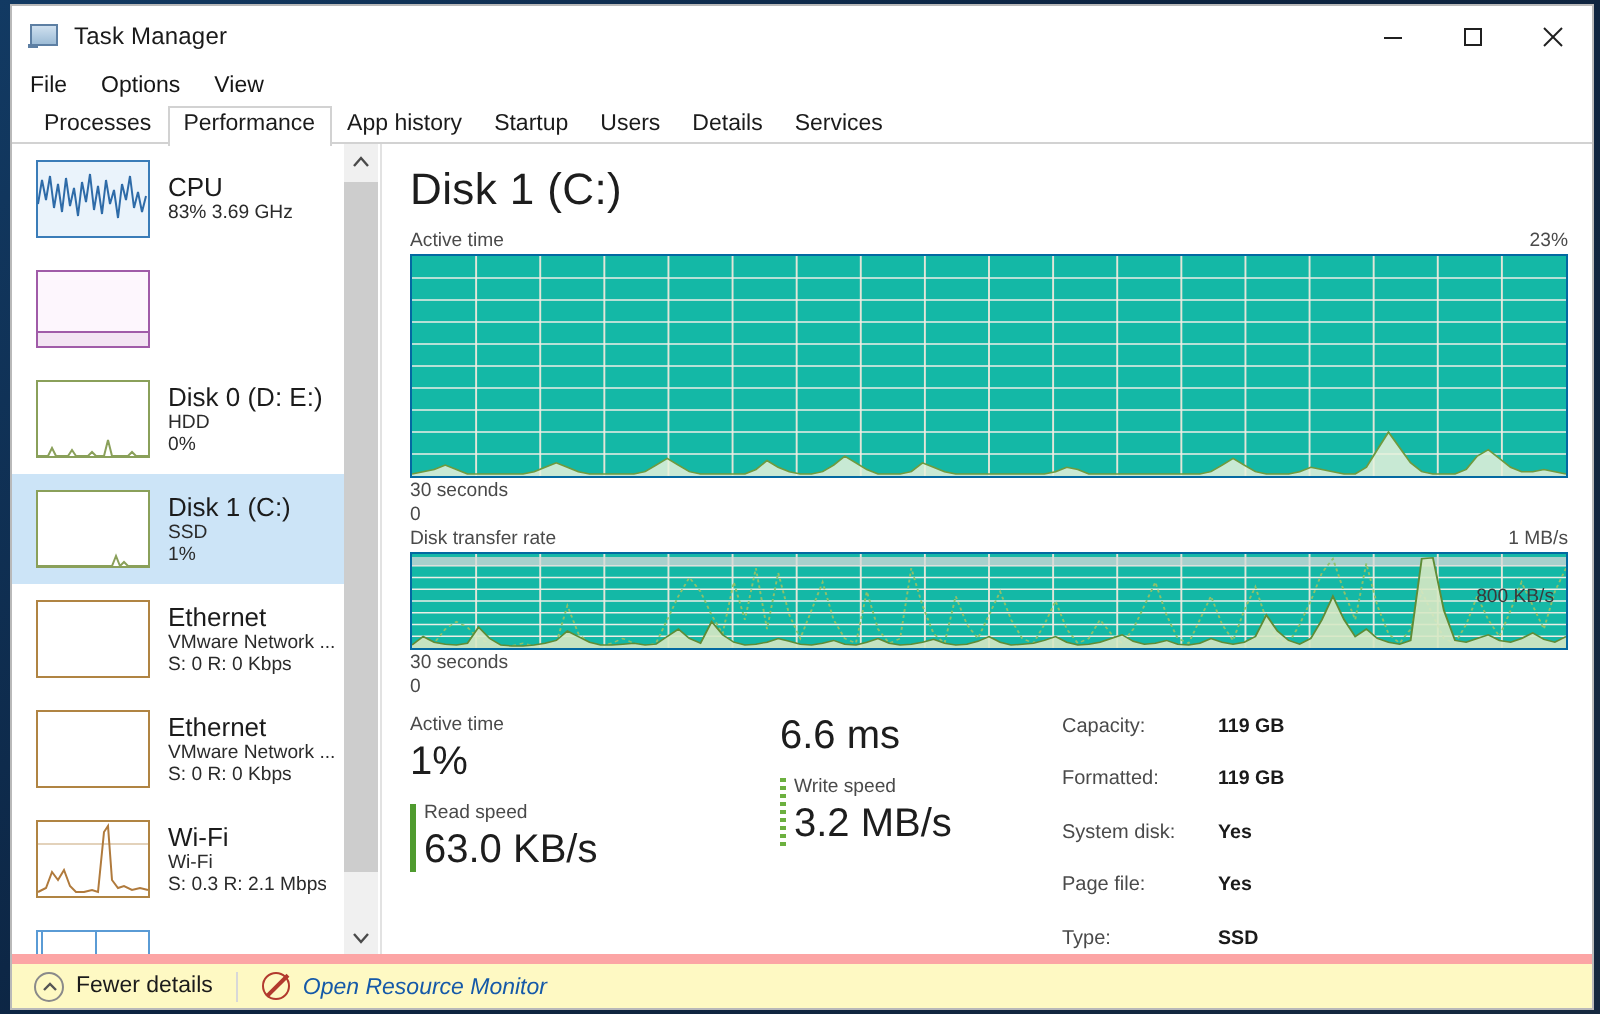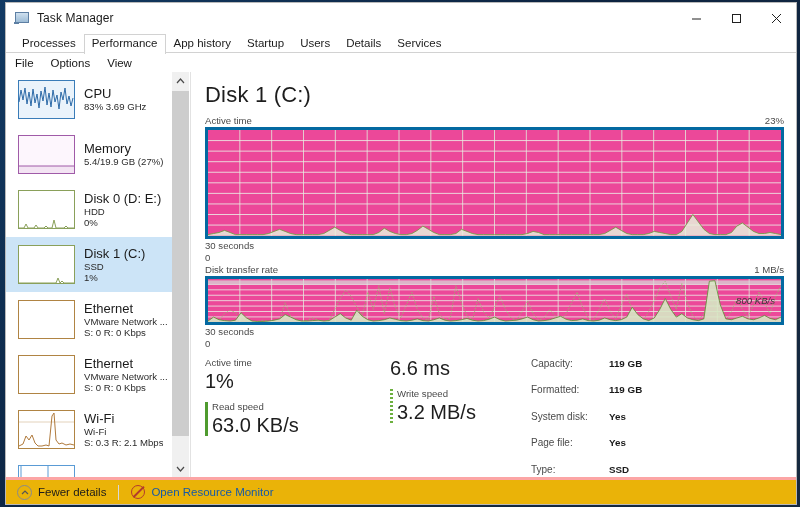--- a/index.html
+++ b/index.html
@@ -230,25 +230,24 @@
 
   .graph-caption {
     display: flex;
     justify-content: space-between;
     font-size: 9.6px;
     color: #4a4a4a;
     line-height: 11px;
     margin-bottom: 1px;
   }
   .graph-box {
-    border: 3px solid #0369a1;
-    position: relative;
-    background: #ec4899;
+    border: 1px solid #0369a1;
+    position: relative;
+    background: #14b8a6;
     overflow: hidden;
-    font-style: italic;
   }
   .graph-box svg { display: block; width: 100%; height: 100%; }
   #graph-active { height: 145px; }
   #graph-rate   { height: 63px; }
 
   .axis-row {
     display: flex;
     justify-content: space-between;
     font-size: 9.6px;
     color: #4a4a4a;
@@ -314,38 +313,38 @@
   #info-table .v { line-height: 14.4px; color: #1a1a1a; font-weight: bold; font-size: 9.8px; }
 
   
   #statusbar {
     height: 27px;
     flex: 0 0 auto;
     display: flex;
     align-items: center;
     padding-left: 11px;
     gap: 7px;
-    border-top: 3px solid #fca5a5;
-    background: #eab308;
+    border-top: 5px solid #fca5a5;
+    background: #fef9c3;
   }
   #fewer-details {
     display: flex; align-items: center; gap: 6px;
     font-size: 11.5px; color: #1b1b1b;
   }
   .circ-icon {
     width: 15px; height: 15px;
     border: 1px solid #8a8a8a;
     border-radius: 50%;
     display: flex; align-items: center; justify-content: center;
     color: #555;
   }
   #sb-sep { width: 1px; height: 15px; background: #d8d8d8; margin: 0 5px; }
   #orm {
-    display: flex; align-items: center; gap: 6px;
-    font-size: 11.5px; color: #1559a8;
+    display: flex; align-items: flex-end; gap: 6px;
+    font-size: 11.5px; color: #1559a8; font-style: italic;
   }
   .no-icon {
     width: 14px; height: 14px;
     border: 1.5px solid #b23a2e;
     border-radius: 50%;
     position: relative;
   }
   .no-icon::after {
     content: "";
     position: absolute;
@@ -381,36 +380,36 @@
       </div>
       <div class="wbtn">
         <svg width="11" height="11" viewBox="0 0 11 11">
             <line x1="1" y1="1" x2="10" y2="10" stroke="#202020" stroke-width="1"></line>
             <line x1="10" y1="1" x2="1" y2="10" stroke="#202020" stroke-width="1"></line>
           </svg>
       </div>
     </div>
   </div>
 
+  <div id="menubar">
+    <div class="menu-item">File</div>
+    <div class="menu-item">Options</div>
+    <div class="menu-item">View</div>
+  </div>
+
   <div id="tabstrip">
     <div class="tab">Processes</div>
     <div class="tab active">Performance</div>
     <div class="tab">App history</div>
     <div class="tab">Startup</div>
     <div class="tab">Users</div>
     <div class="tab">Details</div>
     <div class="tab">Services</div>
   </div>
 
-  <div id="menubar">
-    <div class="menu-item">File</div>
-    <div class="menu-item">Options</div>
-    <div class="menu-item">View</div>
-  </div>
-
   <div id="content">
 
     <div id="sidebar-wrap">
       <div id="sidebar">
 
         <div class="res-item">
           <div class="mini">
             <svg viewBox="0 0 57 39" preserveAspectRatio="none">
               <rect x="0.5" y="0.5" width="56" height="38" fill="#eaf3fb" stroke="#3a7cb8" stroke-width="1"></rect>
               <polyline fill="none" stroke="#2e6ba8" stroke-width="1" points="1,22 3,10 5,20 7,8 9,24 11,12 13,26 15,9 17,23 19,14 21,28 23,11 25,21 27,7 29,25 31,13 33,27 35,10 37,22 39,15 41,29 43,12 45,20 47,8 49,24 51,16 53,26 55,18"></polyline>
@@ -422,24 +421,20 @@
           </div>
         </div>
 
         <div class="res-item">
           <div class="mini">
             <svg viewBox="0 0 57 39" preserveAspectRatio="none">
               <rect x="0.5" y="0.5" width="56" height="38" fill="#fdf6fd" stroke="#a05ba8" stroke-width="1"></rect>
               <rect x="1" y="31" width="55" height="7" fill="#f3e4f3"></rect>
               <line x1="1" y1="31" x2="56" y2="31" stroke="#a05ba8" stroke-width="1"></line>
             </svg>
-          </div>
-          <div class="res-meta">
-            <div class="res-name">Memory</div>
-            <div class="res-sub">5.4/19.9 GB (27%)</div>
           </div>
         </div>
 
         <div class="res-item">
           <div class="mini">
             <svg viewBox="0 0 57 39" preserveAspectRatio="none">
               <rect x="0.5" y="0.5" width="56" height="38" fill="#ffffff" stroke="#8aa05a" stroke-width="1"></rect>
               <polyline fill="none" stroke="#8aa05a" stroke-width="1" points="1,38 6,38 8,34 10,38 16,38 18,35 20,38 26,38 28,36 30,38 34,38 36,30 38,38 46,38 48,36 50,38 56,38"></polyline>
             </svg>
           </div>

